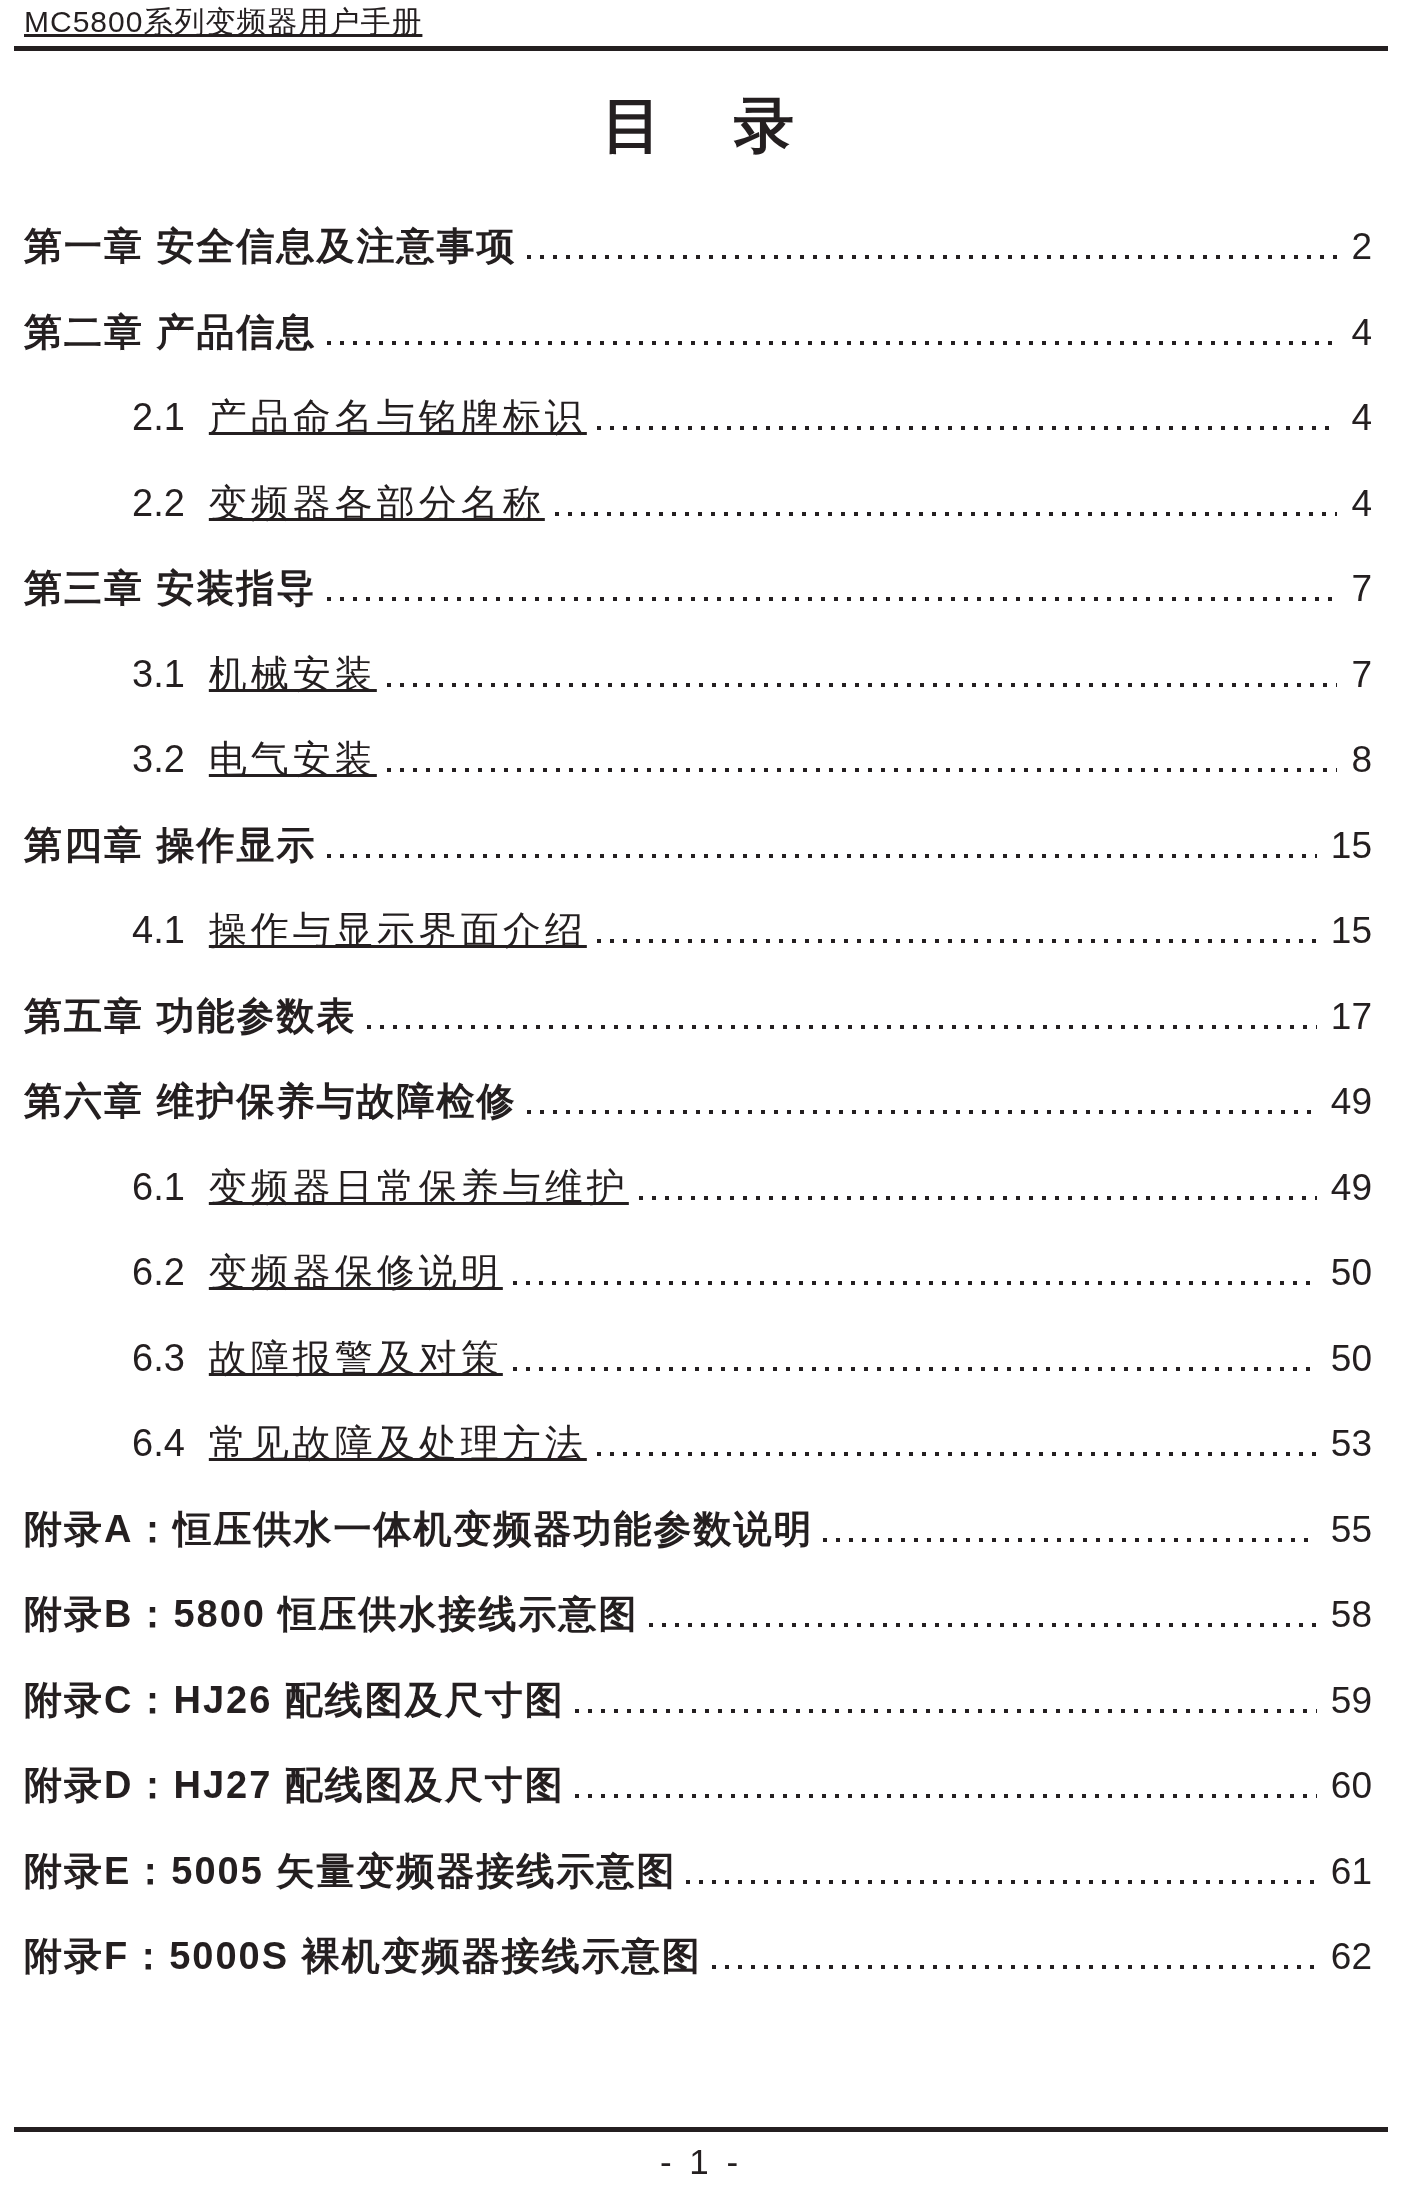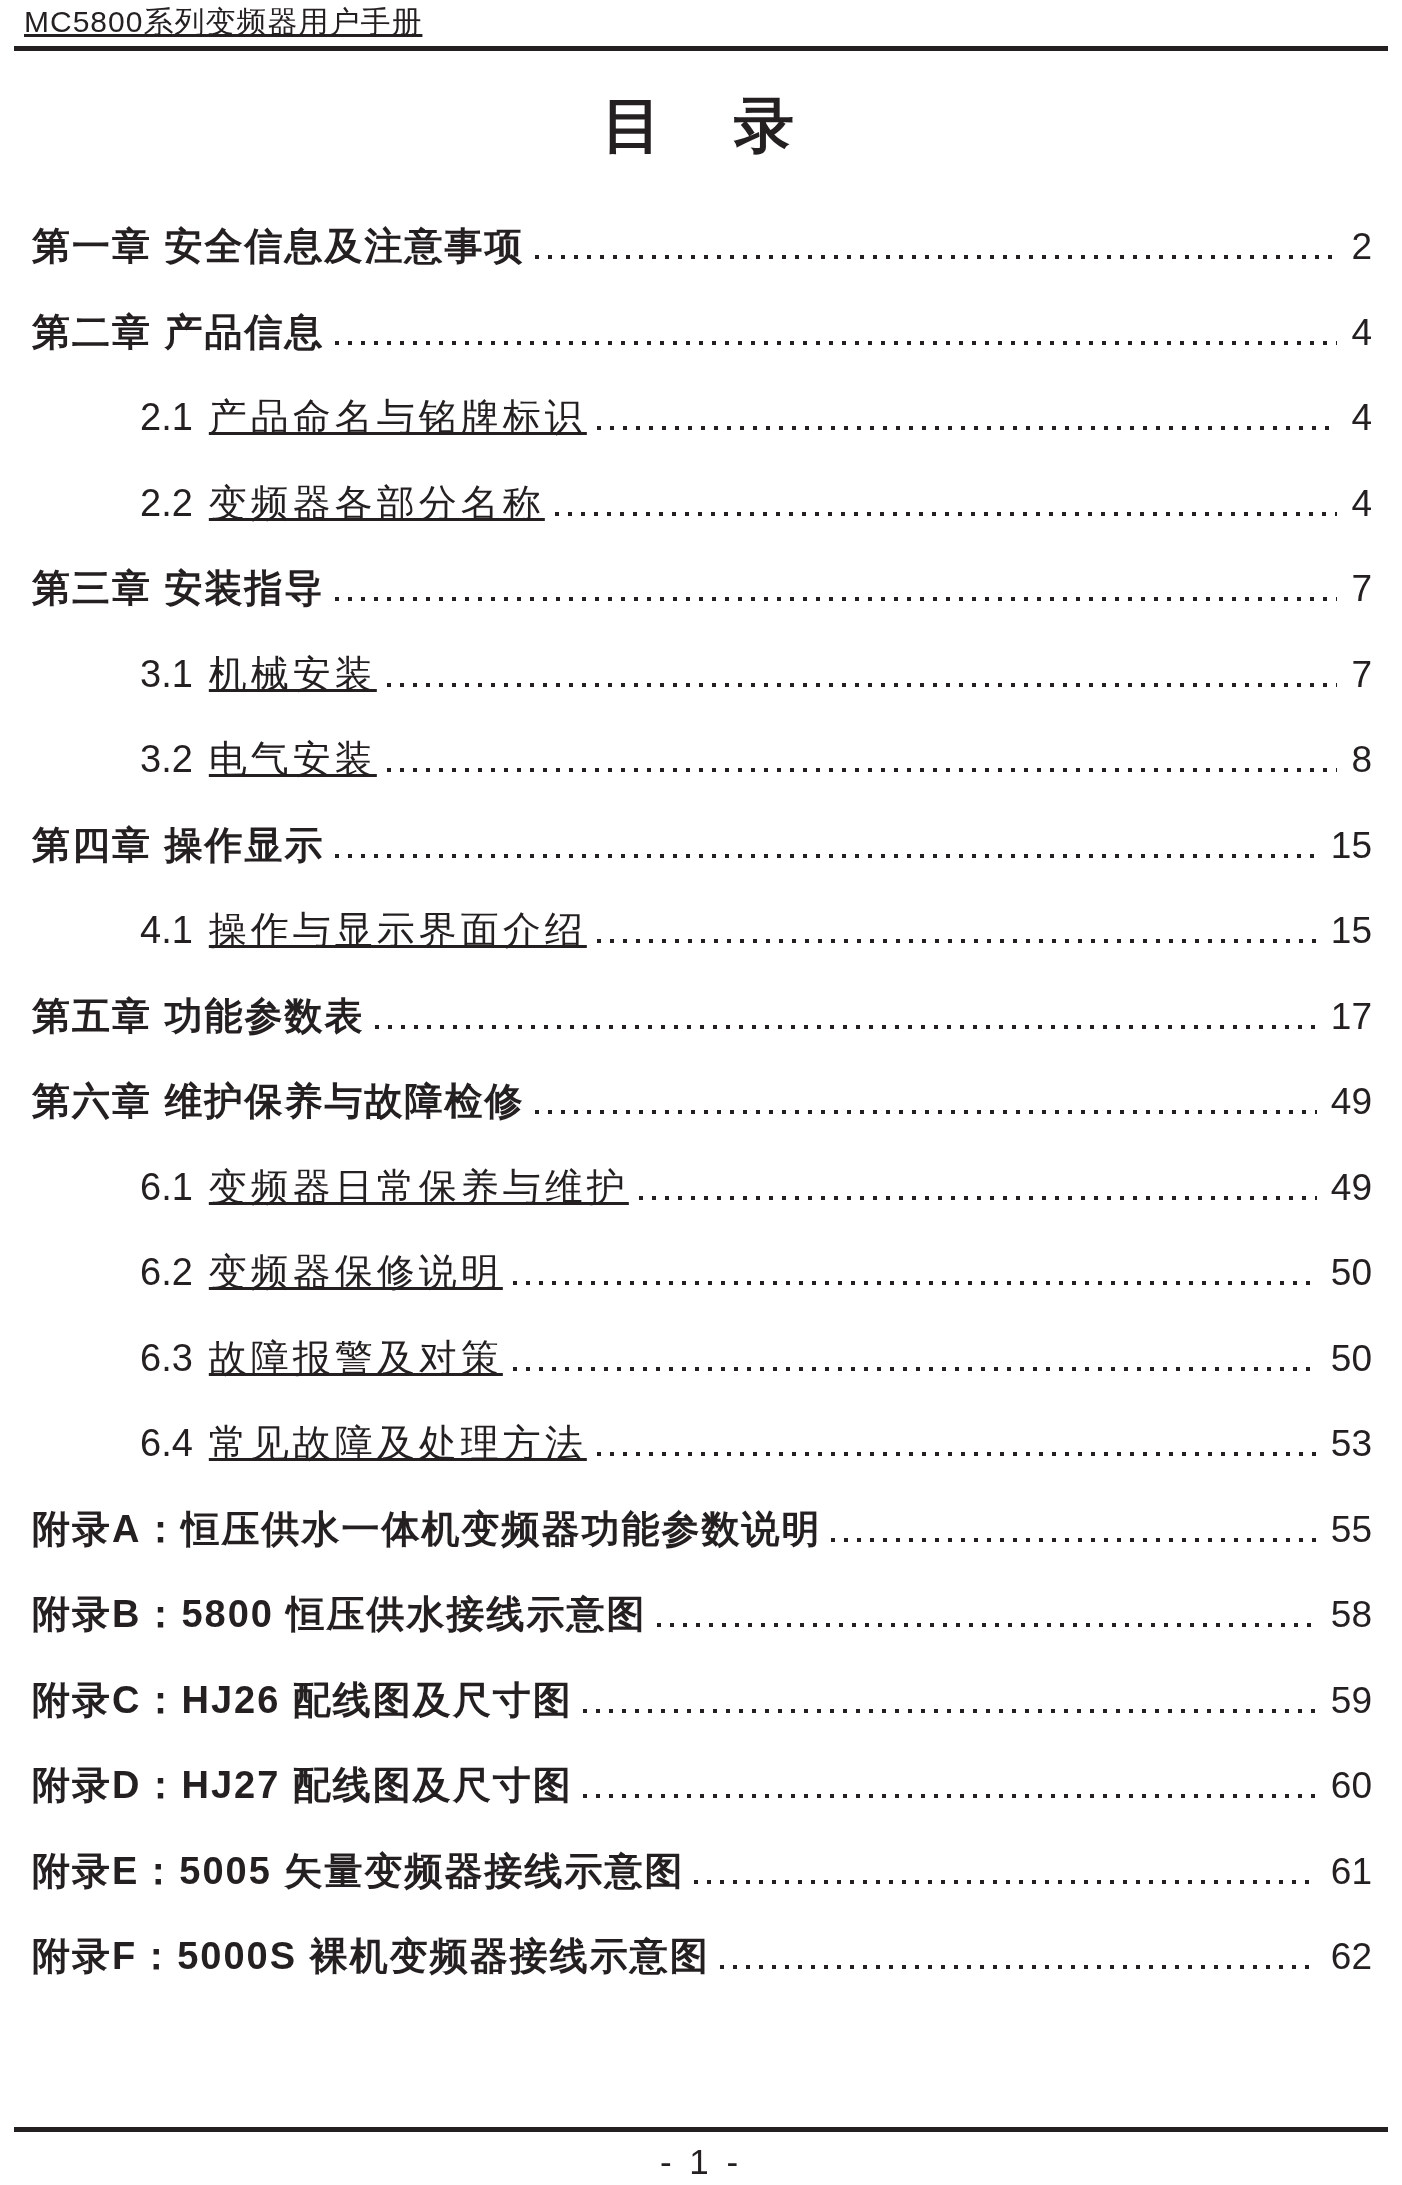--- a/index.html
+++ b/index.html
@@ -24,32 +24,32 @@
   .hd-rule { margin-top:3px; height:5px; background:#241f20; }
 
   
   .doc-title {
     position:absolute; top:86px; left:0; width:100%;
     text-align:center;
     font-size:60px; font-weight:700; letter-spacing:6px;
   }
 
   
-  .toc { position:absolute; top:202px; left:32px; right:30px; }
+  .toc { position:absolute; top:202px; left:24px; right:30px; }
   .toc-row {
     display:flex; align-items:baseline;
     height:85.5px; padding-top:19px;
   }
   .toc-row .title { white-space:nowrap; }
   .toc-row.chapter .title,
   .toc-row.appendix .title {
     font-weight:700; font-size:38px; letter-spacing:2px;
   }
   .toc-row.sub { padding-left:108px; }
-  .toc-row.sub .num { font-size:38px; margin-right:16px; white-space:nowrap; }
+  .toc-row.sub .num { font-size:38px; margin-right:24px; white-space:nowrap; }
   .toc-row.sub .title {
     font-family:"Liberation Serif", serif;
     font-size:38px; letter-spacing:4px;text-decoration:underline;
   }
   .leader {
     flex:1 1 auto;
     height:4px;
     margin:0 14px 0 10px;
     background-image:repeating-linear-gradient(to right, #241f20 0 4px, transparent 4px 13px);
   }

